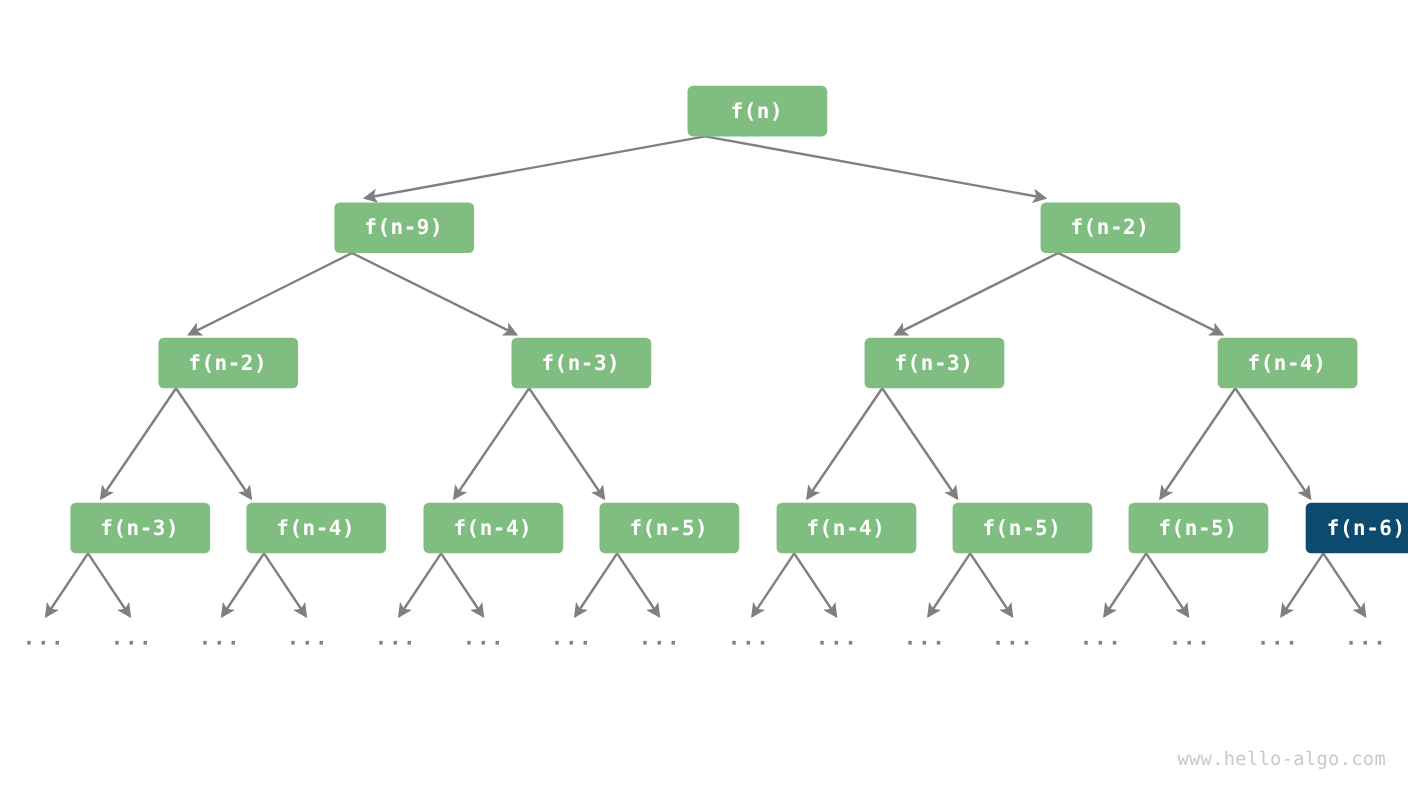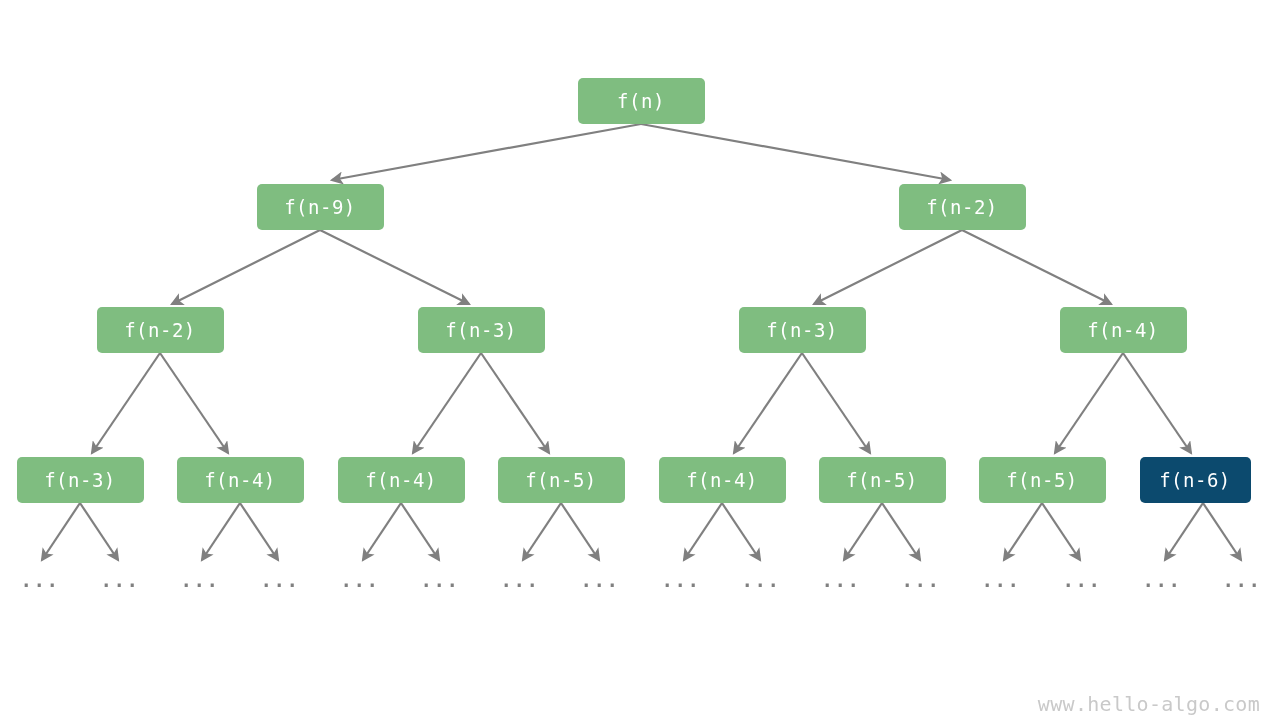--- a/index.html
+++ b/index.html
@@ -27,47 +27,48 @@
     height: 720px;
     pointer-events: none;
   }
   .node {
     position: absolute;
     box-sizing: border-box;
     background: #7fbd80;
     border-radius: 5px;
     color: #ffffff;
     font-family: "DejaVu Sans Mono", monospace;
-    font-weight: normal;
+    font-weight: bold;
     font-size: 19px;
     letter-spacing: 0.5px;
     display: flex;
     align-items: center;
     justify-content: center;
     white-space: nowrap;
     z-index: 2;
+    margin-left: 47px;
   }
   .ellipsis {
     position: absolute;
     color: #808080;
     font-family: "DejaVu Sans Mono", monospace;
     font-size: 19px;
     font-weight: bold;
     letter-spacing: 1.5px;
     line-height: 1;
     transform: translate(-50%, -50%);
     z-index: 2;
   }
   #watermark {
     position: absolute;
     right: 20px;
-    bottom: 4px;
+    bottom: 20px;
     color: #c9c9c9;
     font-family: "DejaVu Sans Mono", monospace;
-    font-size: 20px;
+    font-size: 17px;
     letter-spacing: 0.3px;
     z-index: 2;
   }
 </style>
 </head>
 <body>
 
 <div id="canvas">
 
   <svg id="edges" width="1280" height="720" viewBox="0 0 1280 720">

